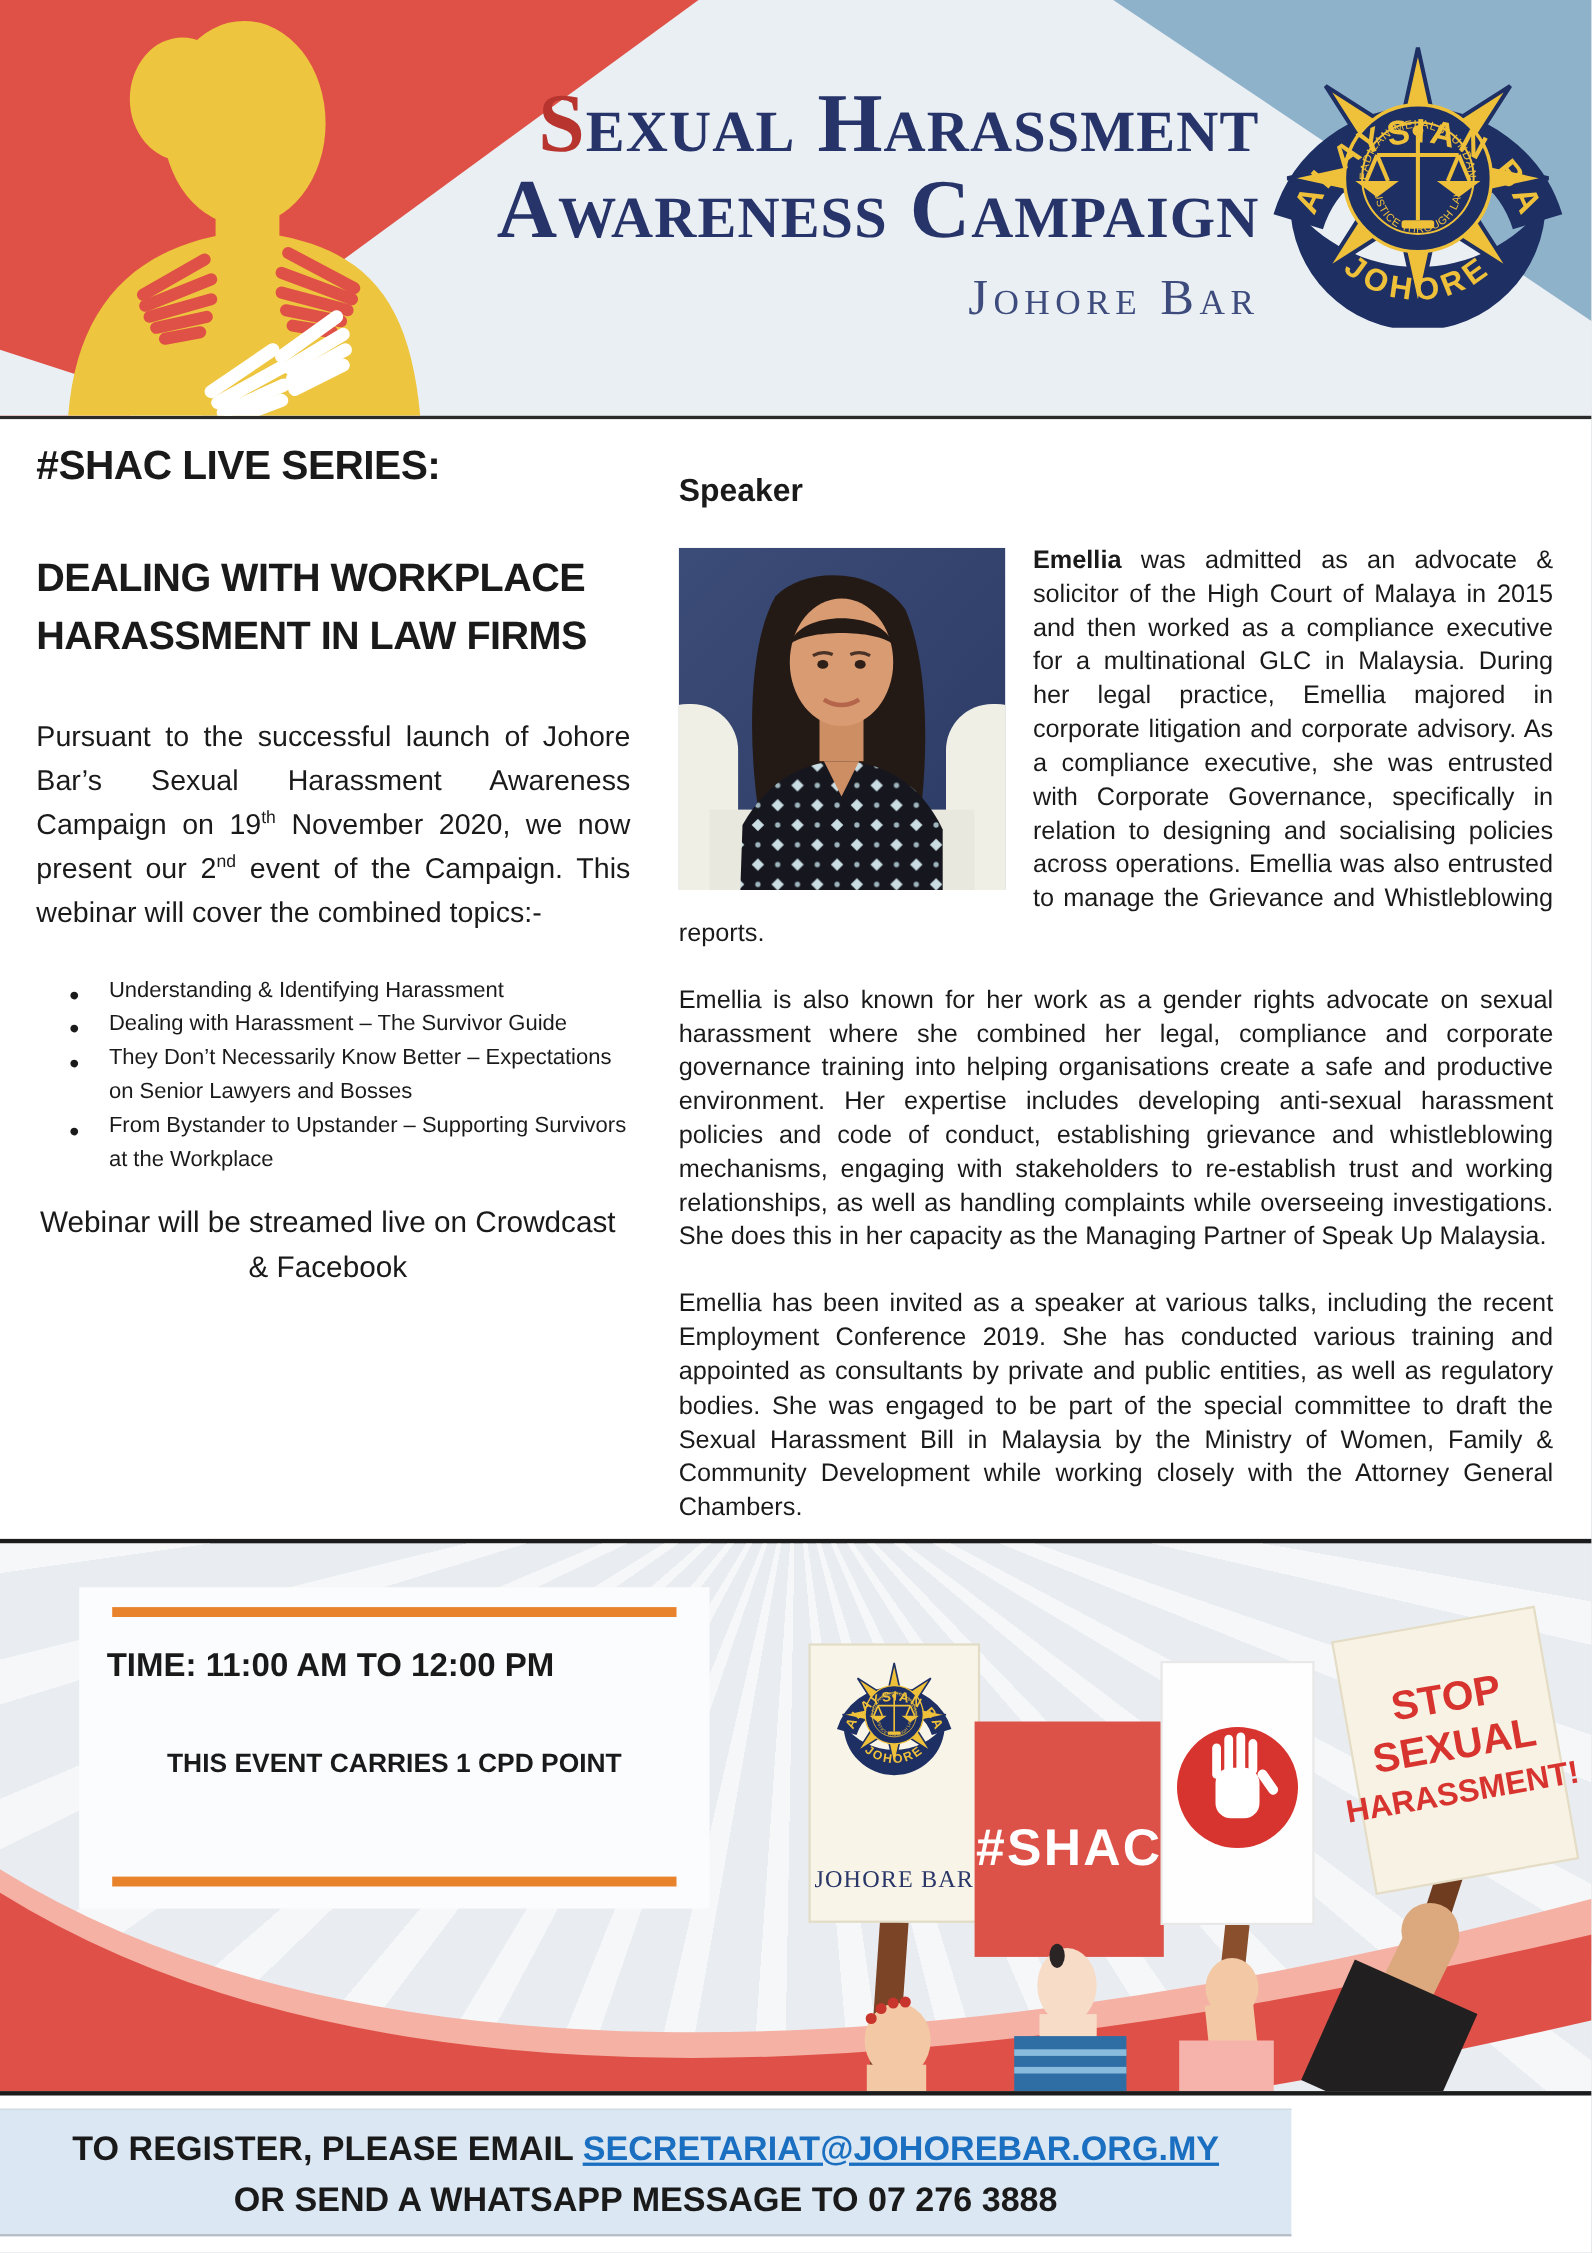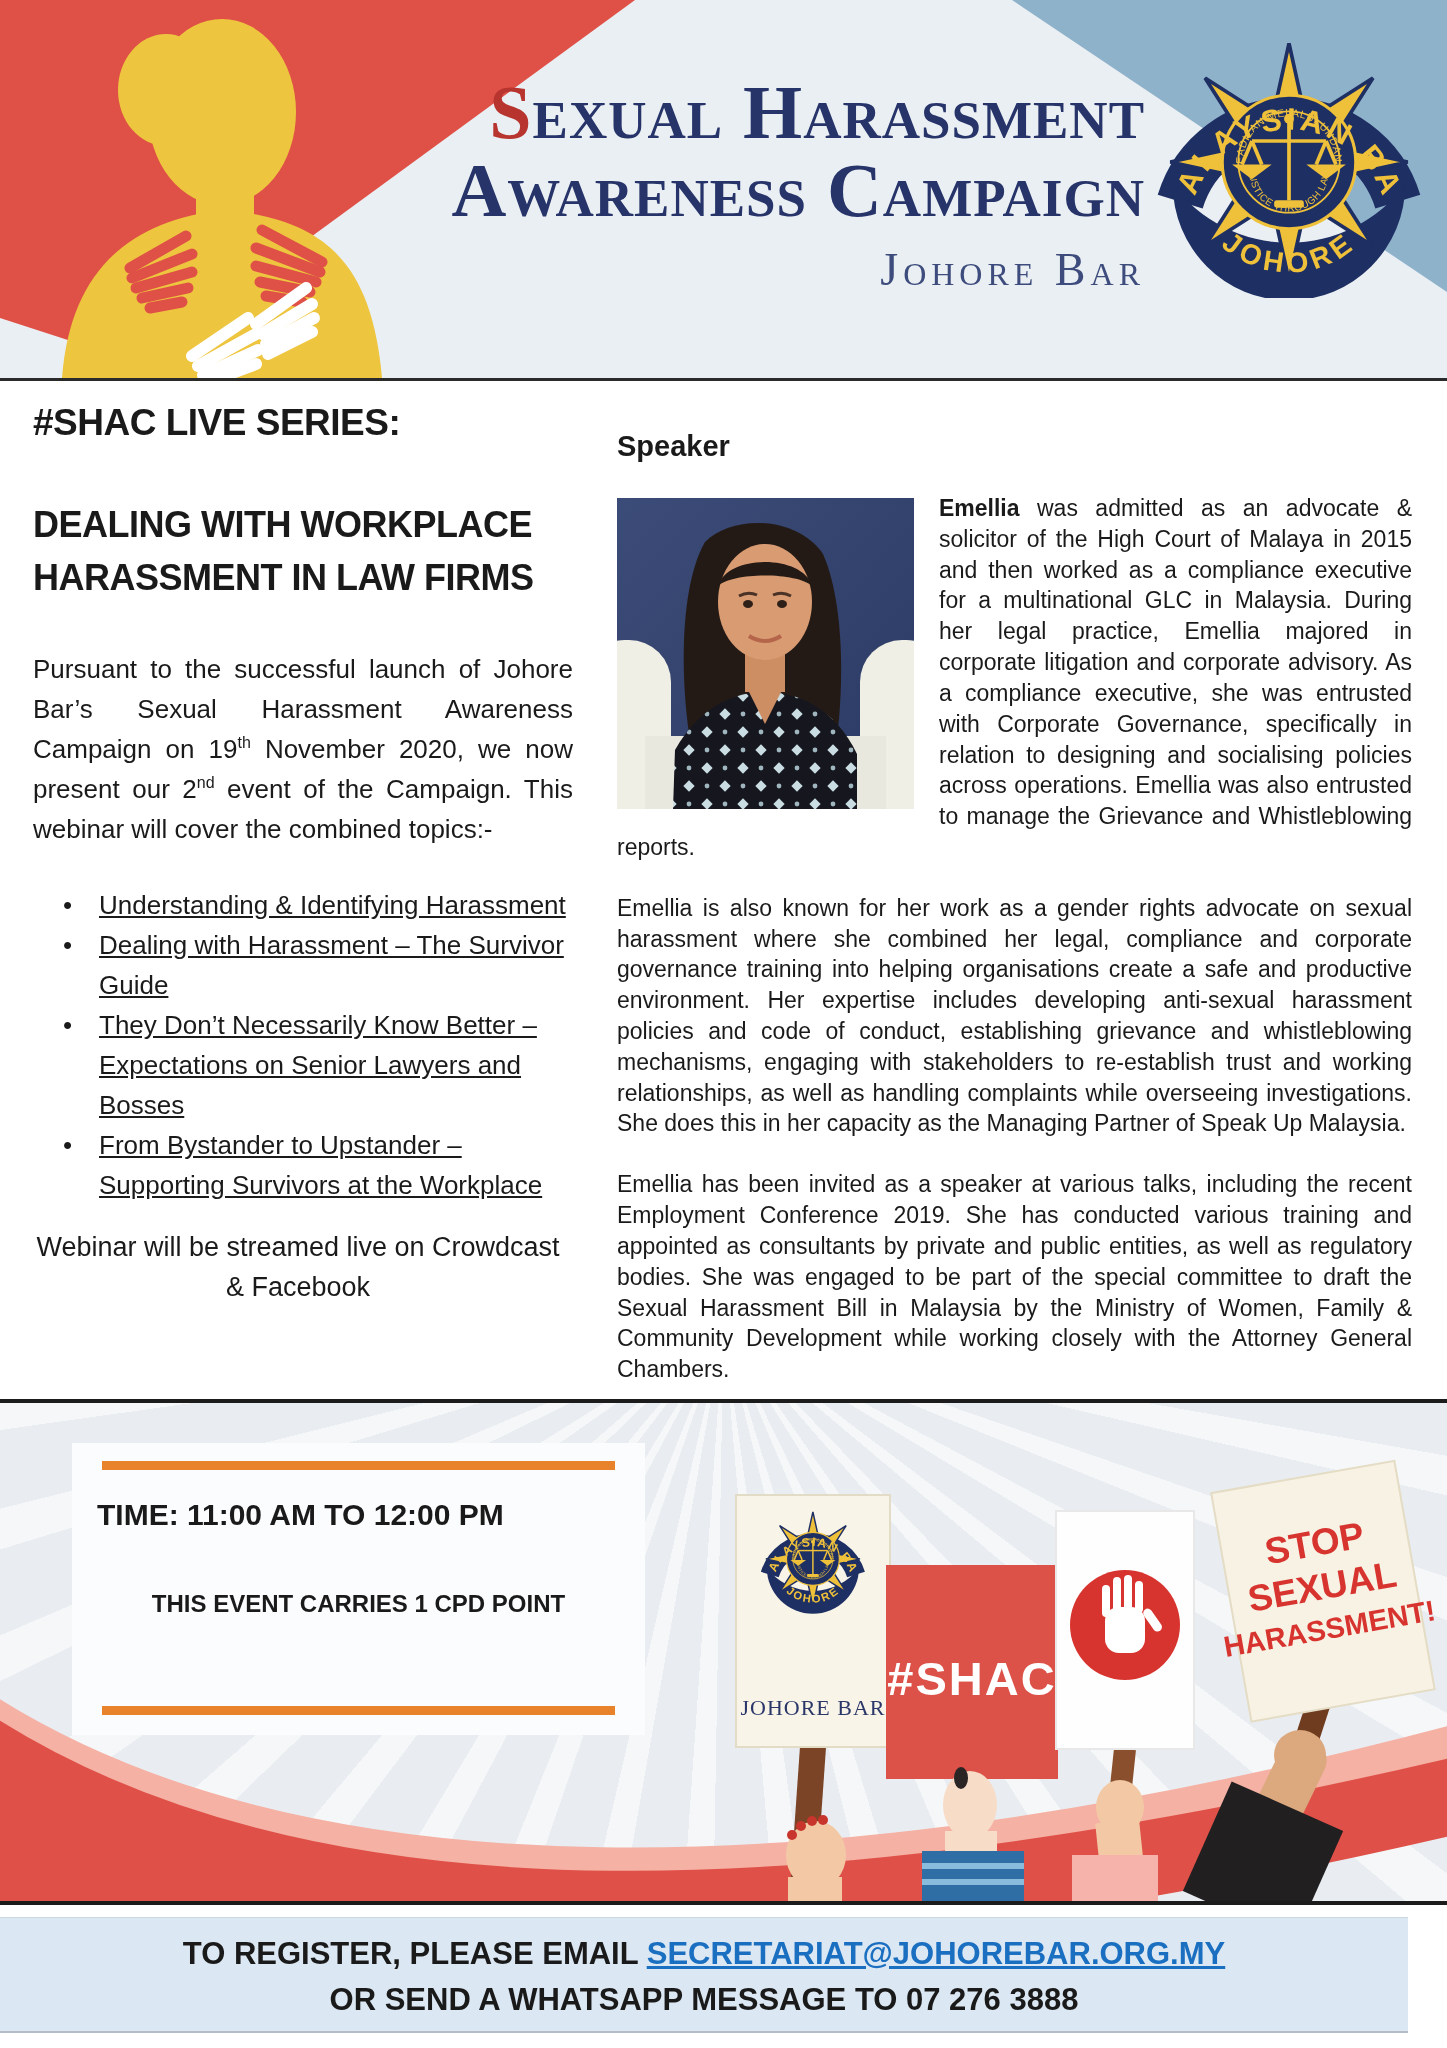--- a/index.html
+++ b/index.html
@@ -17,21 +17,21 @@
   .sub{font-size:46px;font-weight:400;letter-spacing:5px;color:#3D4C7C;margin-top:14px;}
   .logo-big{position:absolute;right:22px;top:26px;width:272px;height:272px;}
 
   
   .left-col{position:absolute;left:33px;top:402px;width:540px;}
   .series{font-size:37px;font-weight:700;letter-spacing:-0.5px;margin:0 0 54px;}
   .event-title{font-size:36px;font-weight:700;line-height:1.48;letter-spacing:-0.5px;margin:0 0 44px;}
   .intro{font-size:26px;line-height:1.54;text-align:justify;margin:0 0 36px;}
   .intro sup{font-size:16px;line-height:0;}
   ul.topics{list-style:none;margin:0 0 22px;padding:0 0 0 66px;}
-  ul.topics li{position:relative;font-size:26px;line-height:1.54;text-decoration:underline;}
+  ul.topics li{position:relative;font-size:20px;line-height:1.54;}
   ul.topics li::before{content:"\2022";position:absolute;left:-36px;top:0;font-size:26px;}
   .note{text-align:center;font-size:27px;line-height:1.5;margin:0 10px 0 0;}
 
   .right-col{position:absolute;left:617px;top:392px;width:795px;margin-top:38px;}
   .speaker-h{font-size:29px;font-weight:700;margin:0 0 30px;}
   .bio{font-size:23px;line-height:1.34;text-align:justify;margin:0 0 30px;}
   .bio b{font-weight:700;}
   .photo{float:left;width:297px;height:311px;margin:5px 25px 8px 0;}
 
   
@@ -43,21 +43,21 @@
            rgba(255,255,255,0.55) 0deg 3deg, rgba(255,255,255,0) 3deg 9deg);}
   .swoosh{position:absolute;inset:0;width:100%;height:100%;}
   .placards{position:absolute;right:0;top:0;width:747px;height:498px;}
   .infobox{position:absolute;left:72px;top:40px;width:573px;height:292px;background:#FBFCFD;}
   .rule{height:9px;background:#E8822B;margin:18px 30px 0;}
   .rule.bottom{position:absolute;left:30px;right:30px;bottom:20px;margin:0;}
   .dt{margin:24px 0 0 25px;font-size:30px;font-weight:700;line-height:1.38;}
   .cpd{text-align:center;font-size:24px;font-weight:700;margin-top:55px;}
 
   
-  .footer{position:absolute;left:0;top:1917px;width:1408px;height:116px;background:#DBE7F2;
+  .footer{position:absolute;left:0;top:1917px;width:1174px;height:116px;background:#DBE7F2;
           border-top:1px solid #cdd7e0;border-bottom:2px solid #b4bdc6;text-align:center;
           box-sizing:border-box;padding-top:13px;}
   .f-line{font-size:31px;font-weight:700;line-height:1.48;}
   .f-line a{color:#1B6FC0;text-decoration:underline;}
 </style>
 </head>
 <body>
 
 <div class="page">
 

